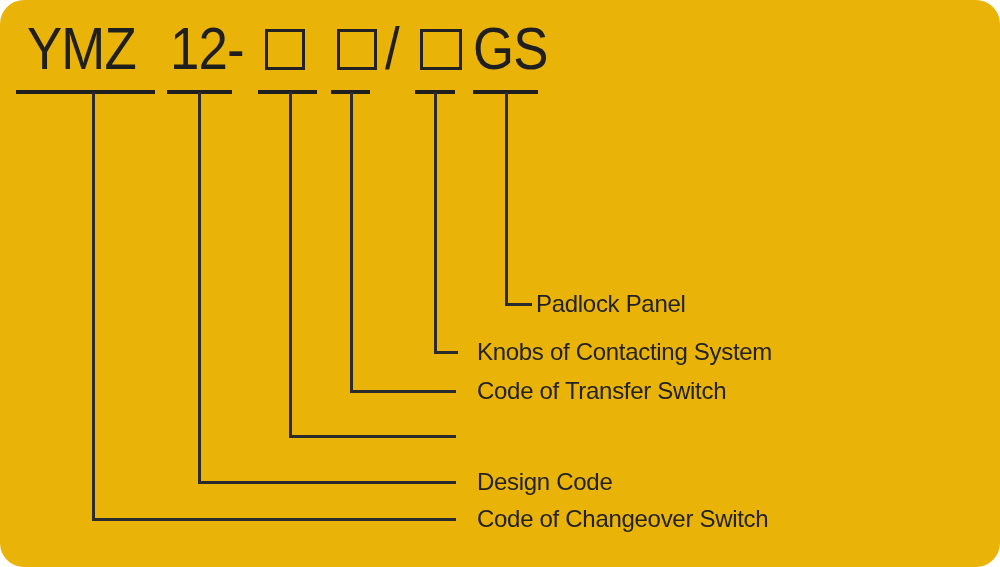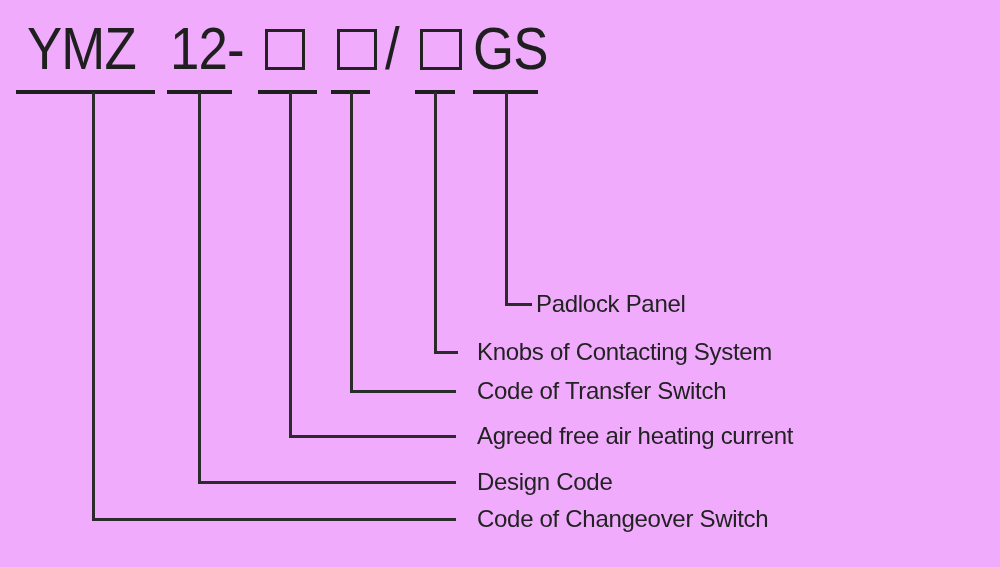--- a/index.html
+++ b/index.html
@@ -4,23 +4,24 @@
 <style>
   html, body {
     margin: 0;
     padding: 0;
     background: #ffffff;
   }
   #stage {
     position: relative;
     width: 1000px;
     height: 567px;
-    background: #f0abfc;
+    background: #eab308;
     overflow: hidden;
     font-family: "Liberation Sans", "DejaVu Sans", sans-serif;
+    border-radius: 24px;
   }
   
   .seg {
     position: absolute;
     top: 19px;
     font-size: 60px;
     line-height: 60px;
     font-weight: 500;
     color: #1f1f1f;
     white-space: nowrap;
@@ -97,17 +98,16 @@
   <div class="hline" style="left:505px;top:303px;width:27px"></div>
   <div class="hline" style="left:434px;top:351px;width:24px"></div>
   <div class="hline" style="left:350px;top:390px;width:106px"></div>
   <div class="hline" style="left:289px;top:435px;width:167px"></div>
   <div class="hline" style="left:198px;top:481px;width:258px"></div>
   <div class="hline" style="left:92px;top:518px;width:364px"></div>
 
   <span class="lbl" style="left:536px;top:284px">Padlock Panel</span>
   <span class="lbl" style="left:477px;top:332px">Knobs of Contacting System</span>
   <span class="lbl" style="left:477px;top:371px">Code of Transfer Switch</span>
-  <span class="lbl" style="left:477px;top:416px">Agreed free air heating current</span>
   <span class="lbl" style="left:477px;top:499px">Code of Changeover Switch</span>
   <span class="lbl" style="left:477px;top:462px">Design Code</span>
 
 </div>
 
 </body></html>

